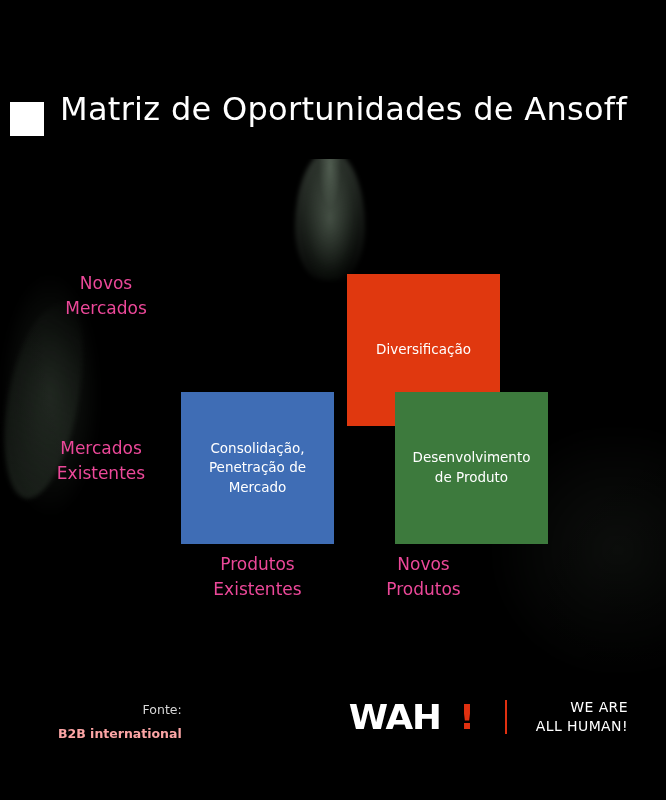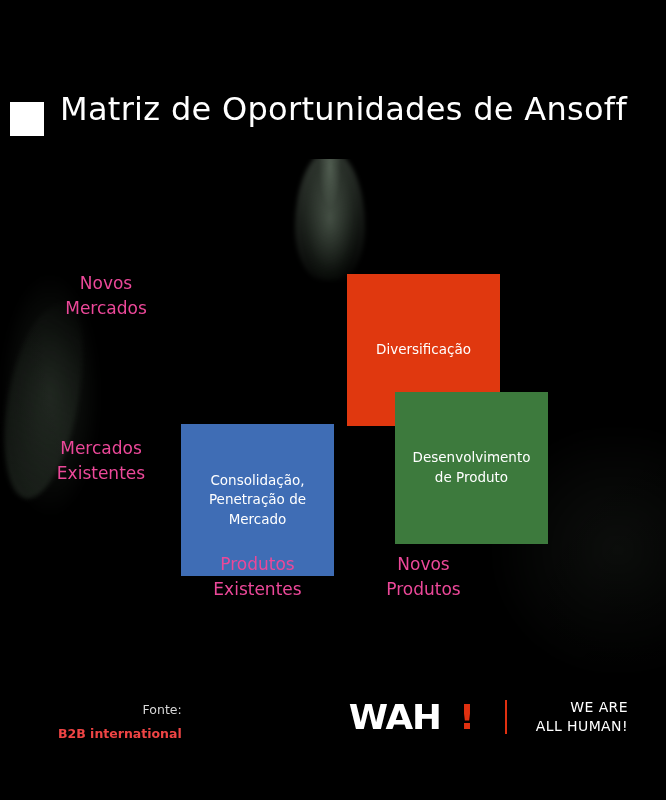--- a/index.html
+++ b/index.html
@@ -122,21 +122,21 @@
     justify-content: center;
     text-align: center;
     font-size: 13.5px;
     line-height: 1.45;
     color: #ffffff;
     padding: 4px 10px;
     box-sizing: border-box;
   }
   #cell-dev-mercado { left: 181px; top: 226px; }
   #cell-diversificacao { left: 347px; top: 226px; margin-top: 48px; }
-  #cell-consolidacao { left: 181px; top: 392px; margin-top: 32px; }
+  #cell-consolidacao { left: 181px; top: 392px; }
   #cell-dev-produto { left: 347px; top: 392px; }
 
   .axis-label {
     position: absolute;
     text-align: center;
     font-size: 17px;
     line-height: 1.45;
     color: #ec4899;
     white-space: pre-line;
   }
@@ -155,21 +155,21 @@
     text-align: right;
   }
   #source-block {
     position: absolute;
     left: 58px;
     top: 38px;
     font-size: 12.5px;
     line-height: 1.9;
   }
   #source-label { color: #d8d8d8; }
-  #source-value { color: #ef4444; font-weight: bold; }
+  #source-value { color: #fca5a5; font-weight: bold; }
 
   #logo {
     position: absolute;
     right: 38px;
     top: 36px;
     display: flex;
     align-items: center;
     height: 42px;
     gap: 20px;
   }

